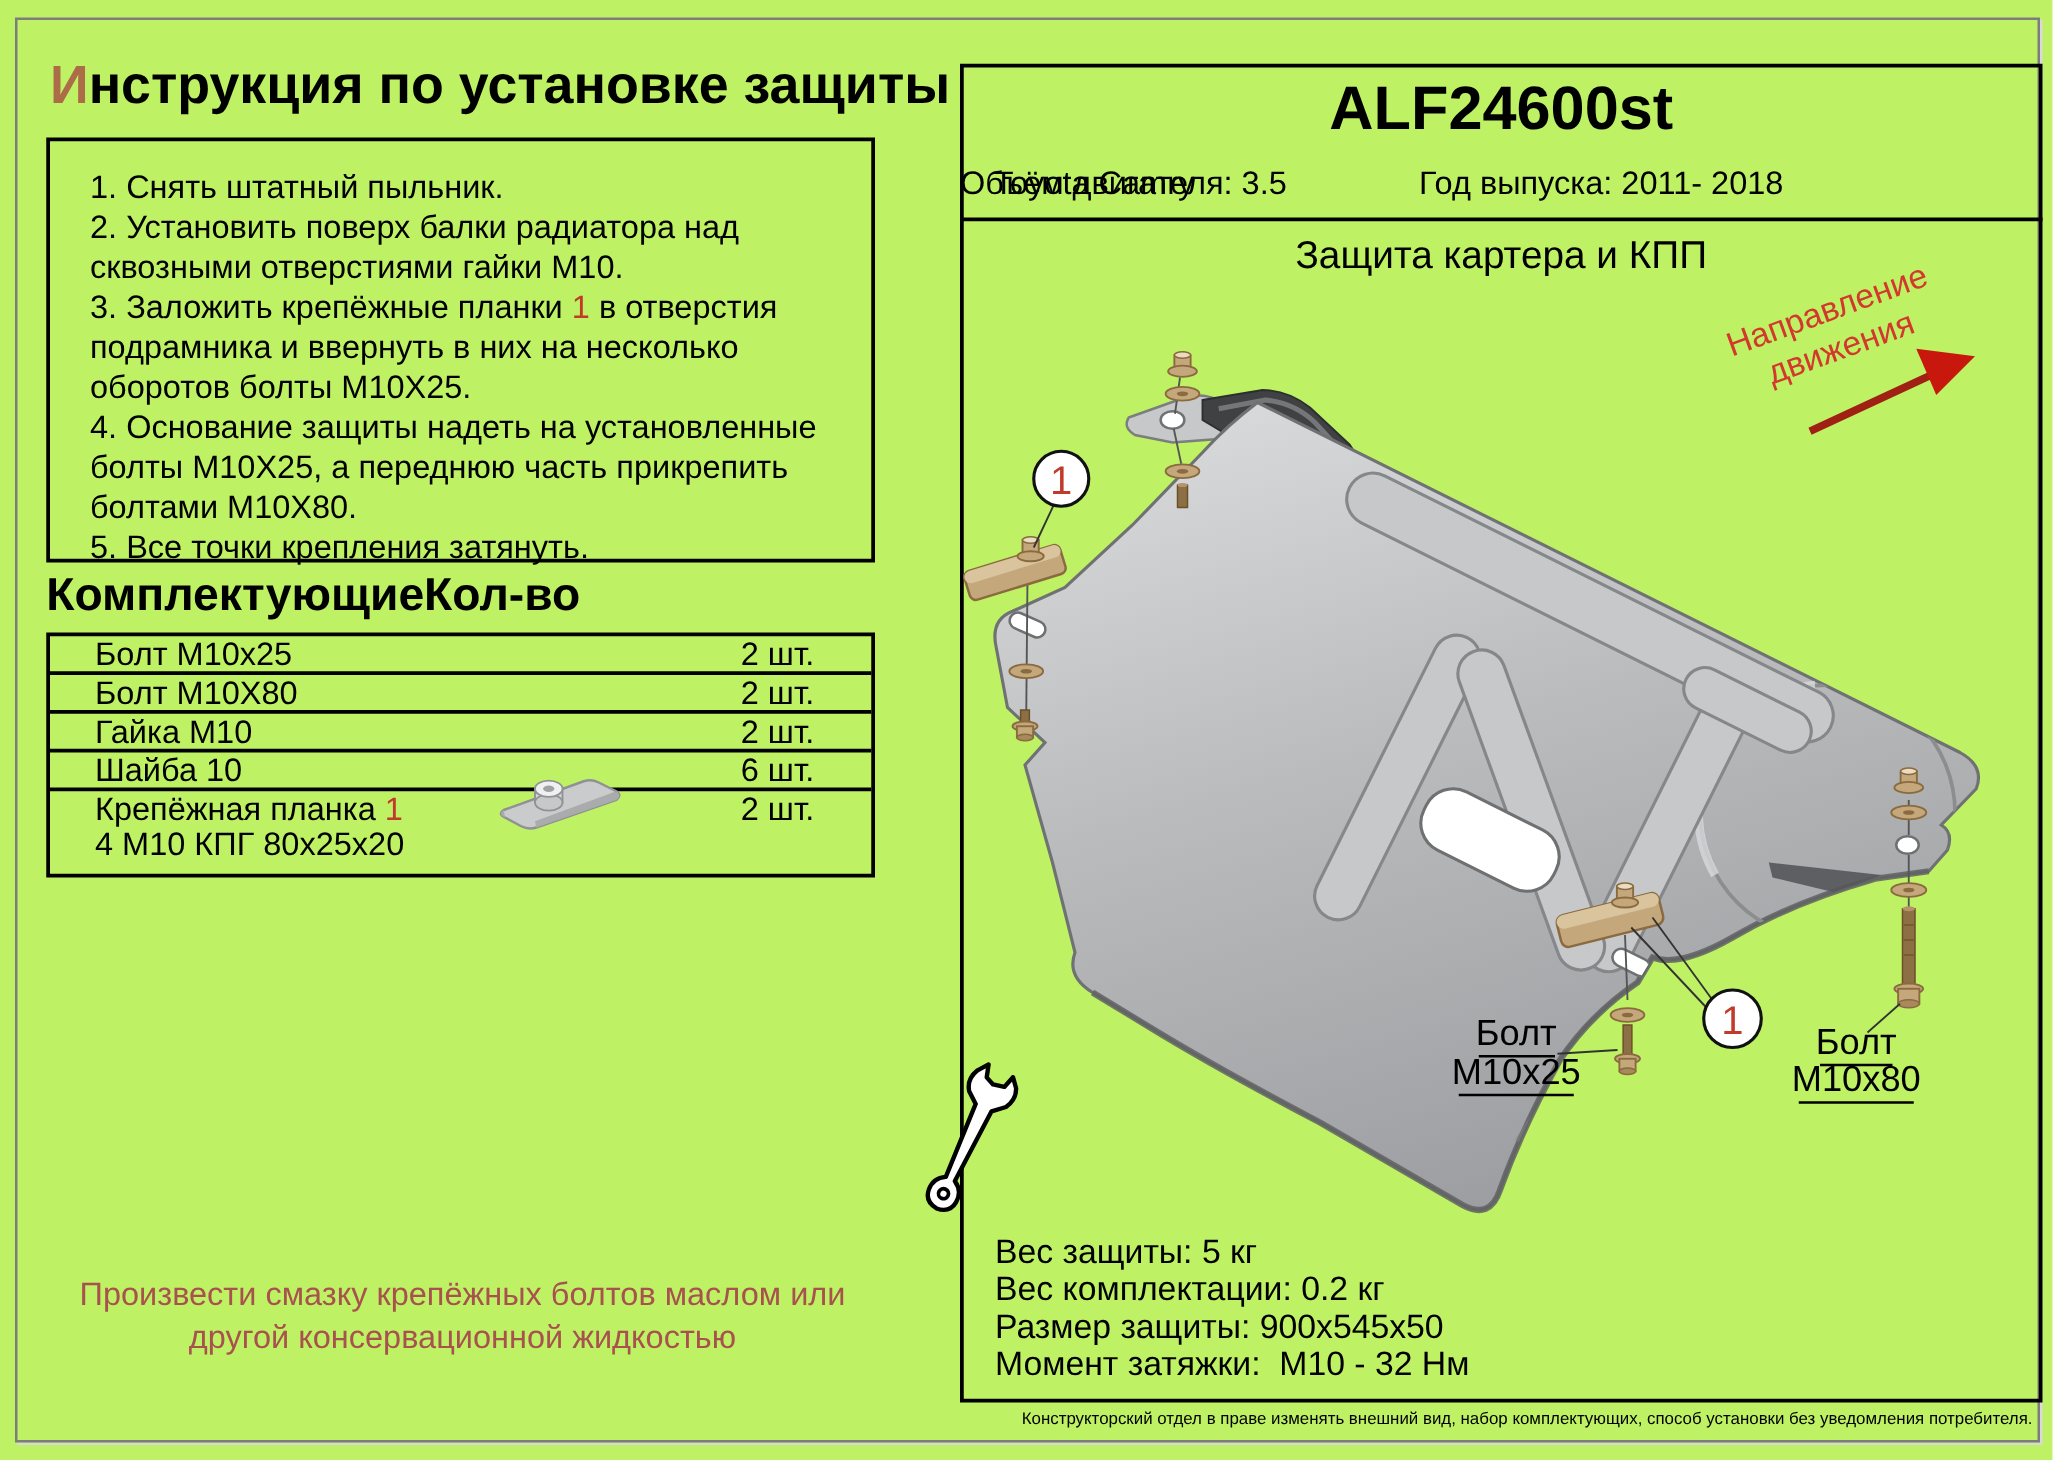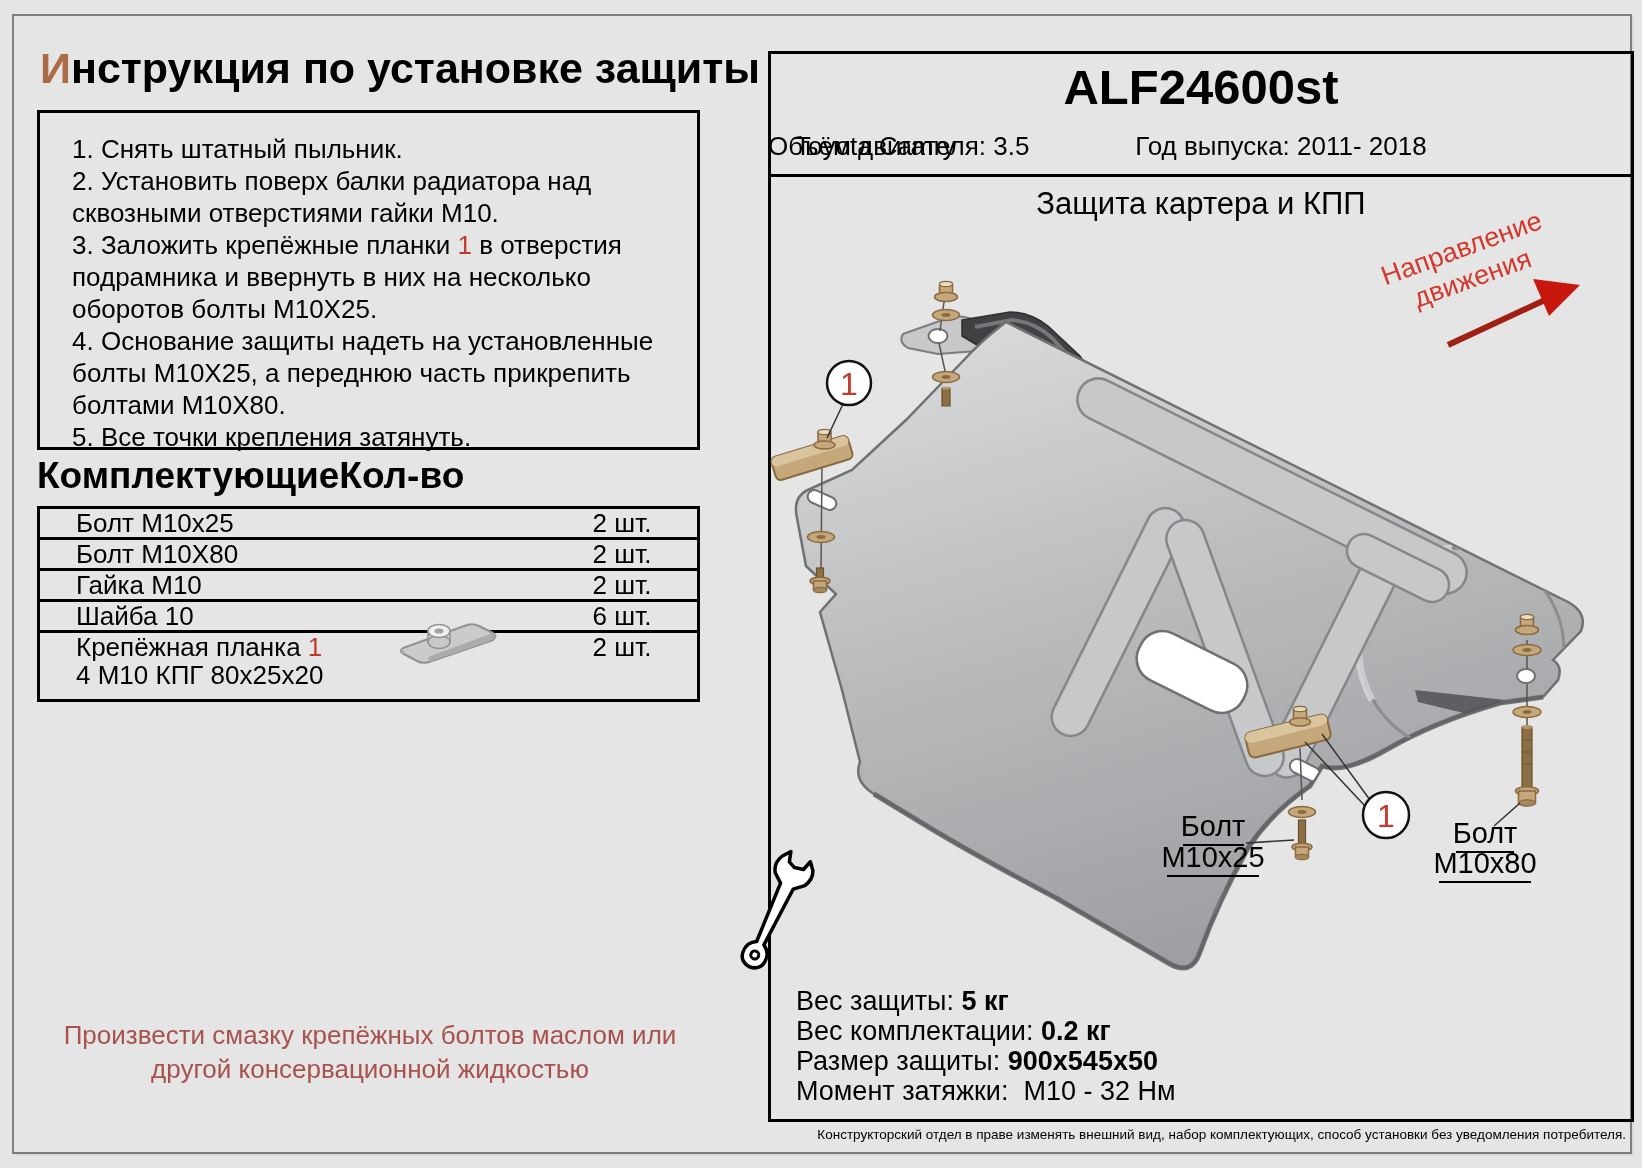--- a/index.html
+++ b/index.html
@@ -1,16 +1,16 @@
 <!DOCTYPE html>
 <html><head>
 <meta charset="utf-8">
 <style>
   html,body{margin:0;padding:0;background:#fff;}
-  .page{position:relative;width:1642px;height:1168px;background:#e5e5e5;overflow:hidden;
+  .page{position:relative;width:1642px;height:1168px;background:#bef264;overflow:hidden;
         font-family:"Liberation Sans","DejaVu Sans",sans-serif;color:#000;}
   .abs{position:absolute;}
   .outer-border{left:12px;top:14px;width:1616px;height:1136px;border:2px solid #7d7d7d;box-shadow:2px 2px 0 #d9d9d9;}
 
   
   .title{left:40px;top:44px;font-size:43px;font-weight:600;letter-spacing:0;white-space:nowrap;}
   .title .accent{font-weight:600;}
   .instr-box{left:37px;top:110px;width:663px;height:340px;border:3px solid #000;box-sizing:border-box;
              padding:20px 34px 0 32px;font-size:26px;line-height:32px;}
   .instr-item{margin:0;}
@@ -26,21 +26,21 @@
 
   
   .panel{left:768px;top:51px;width:866px;height:1071px;border:3px solid #000;box-sizing:border-box;}
   .panel-code{left:768px;top:59px;width:866px;text-align:center;font-size:49px;font-weight:700;}
   .panel-model{left:795px;top:131px;font-size:26px;}
   .panel-year{left:768px;top:131px;width:1026px;text-align:center;font-size:26px;}
   .panel-engine{left:768px;top:131px;width:850px;font-size:26px;}
   .panel-divider{left:768px;top:174px;width:866px;height:0;border-top:3px solid #000;}
   .panel-subtitle{left:768px;top:186px;width:866px;text-align:center;font-size:31px;}
   .specs{left:796px;top:986px;font-size:27px;line-height:30px;}
-  .specs b{font-weight:700;}
+  .specs b{font-weight:400;}
   .footer{left:0;top:1127px;width:1626px;text-align:right;font-size:13.5px;}
 
   svg text{font-family:"Liberation Sans","DejaVu Sans",sans-serif;}
   .bolt-label{font-size:29px;fill:#000;}
   .callout-num{font-size:32px;}
   .dir-text{font-size:27px;}
 </style>
 </head>
 <body>
 

